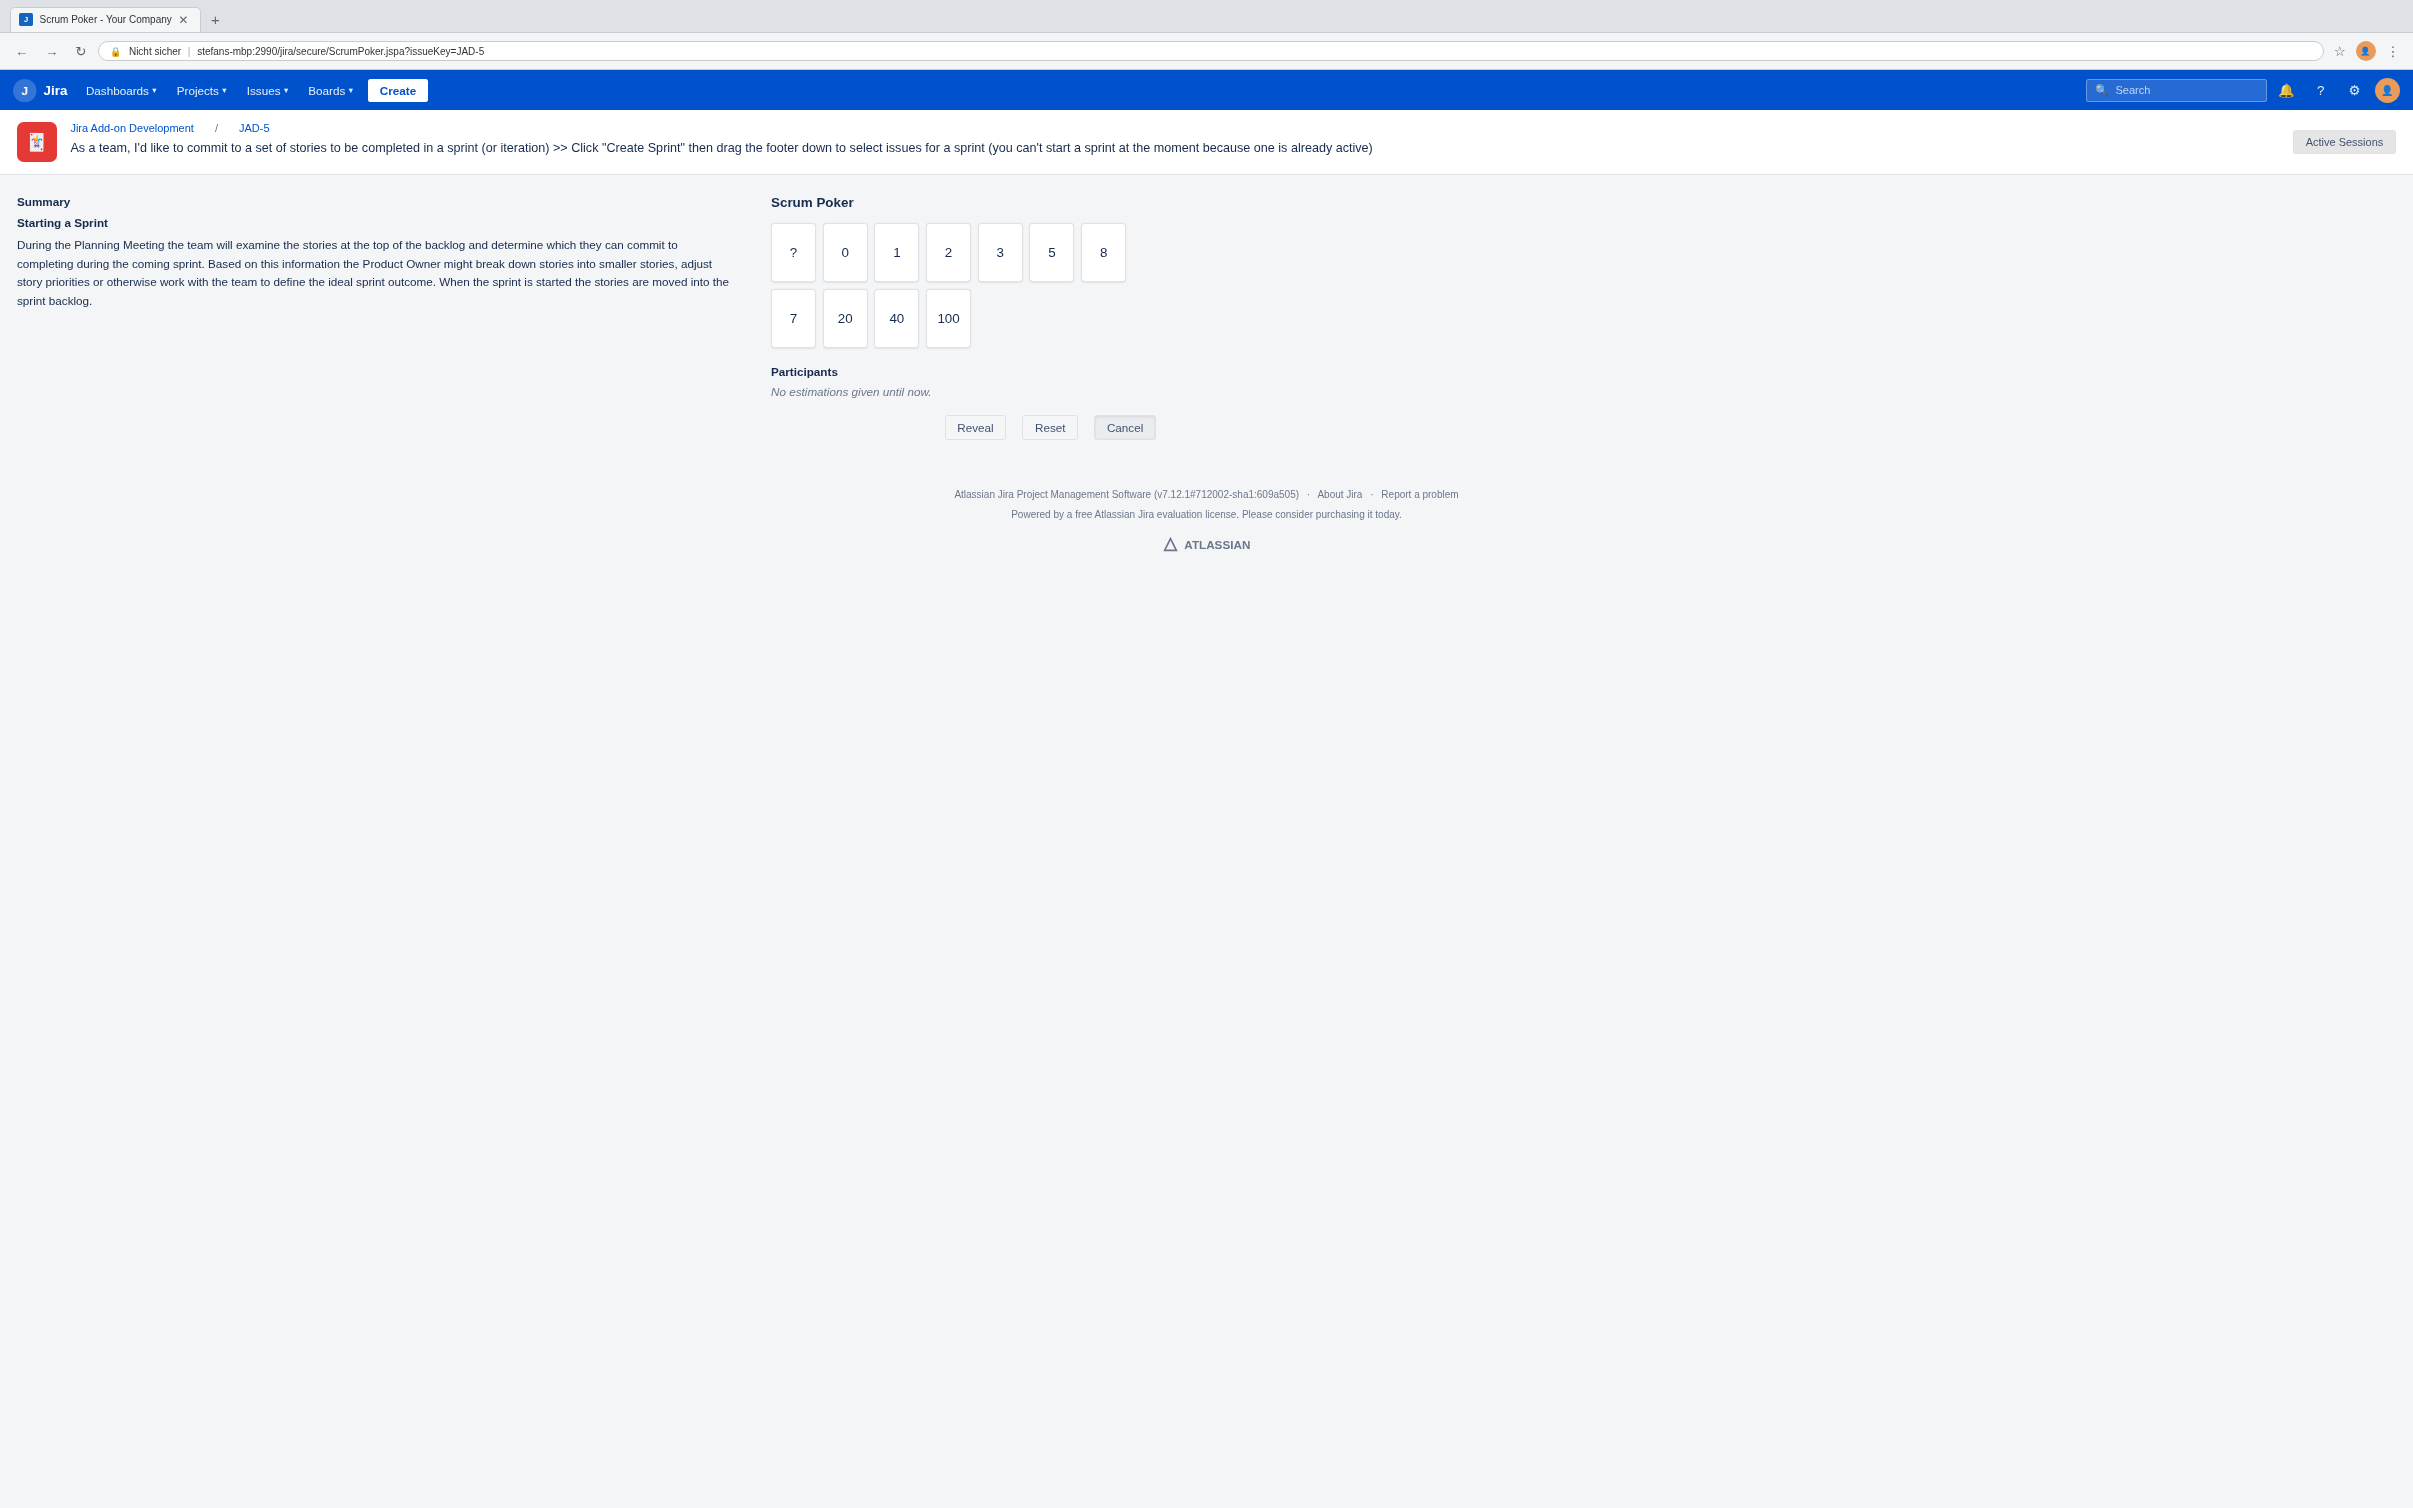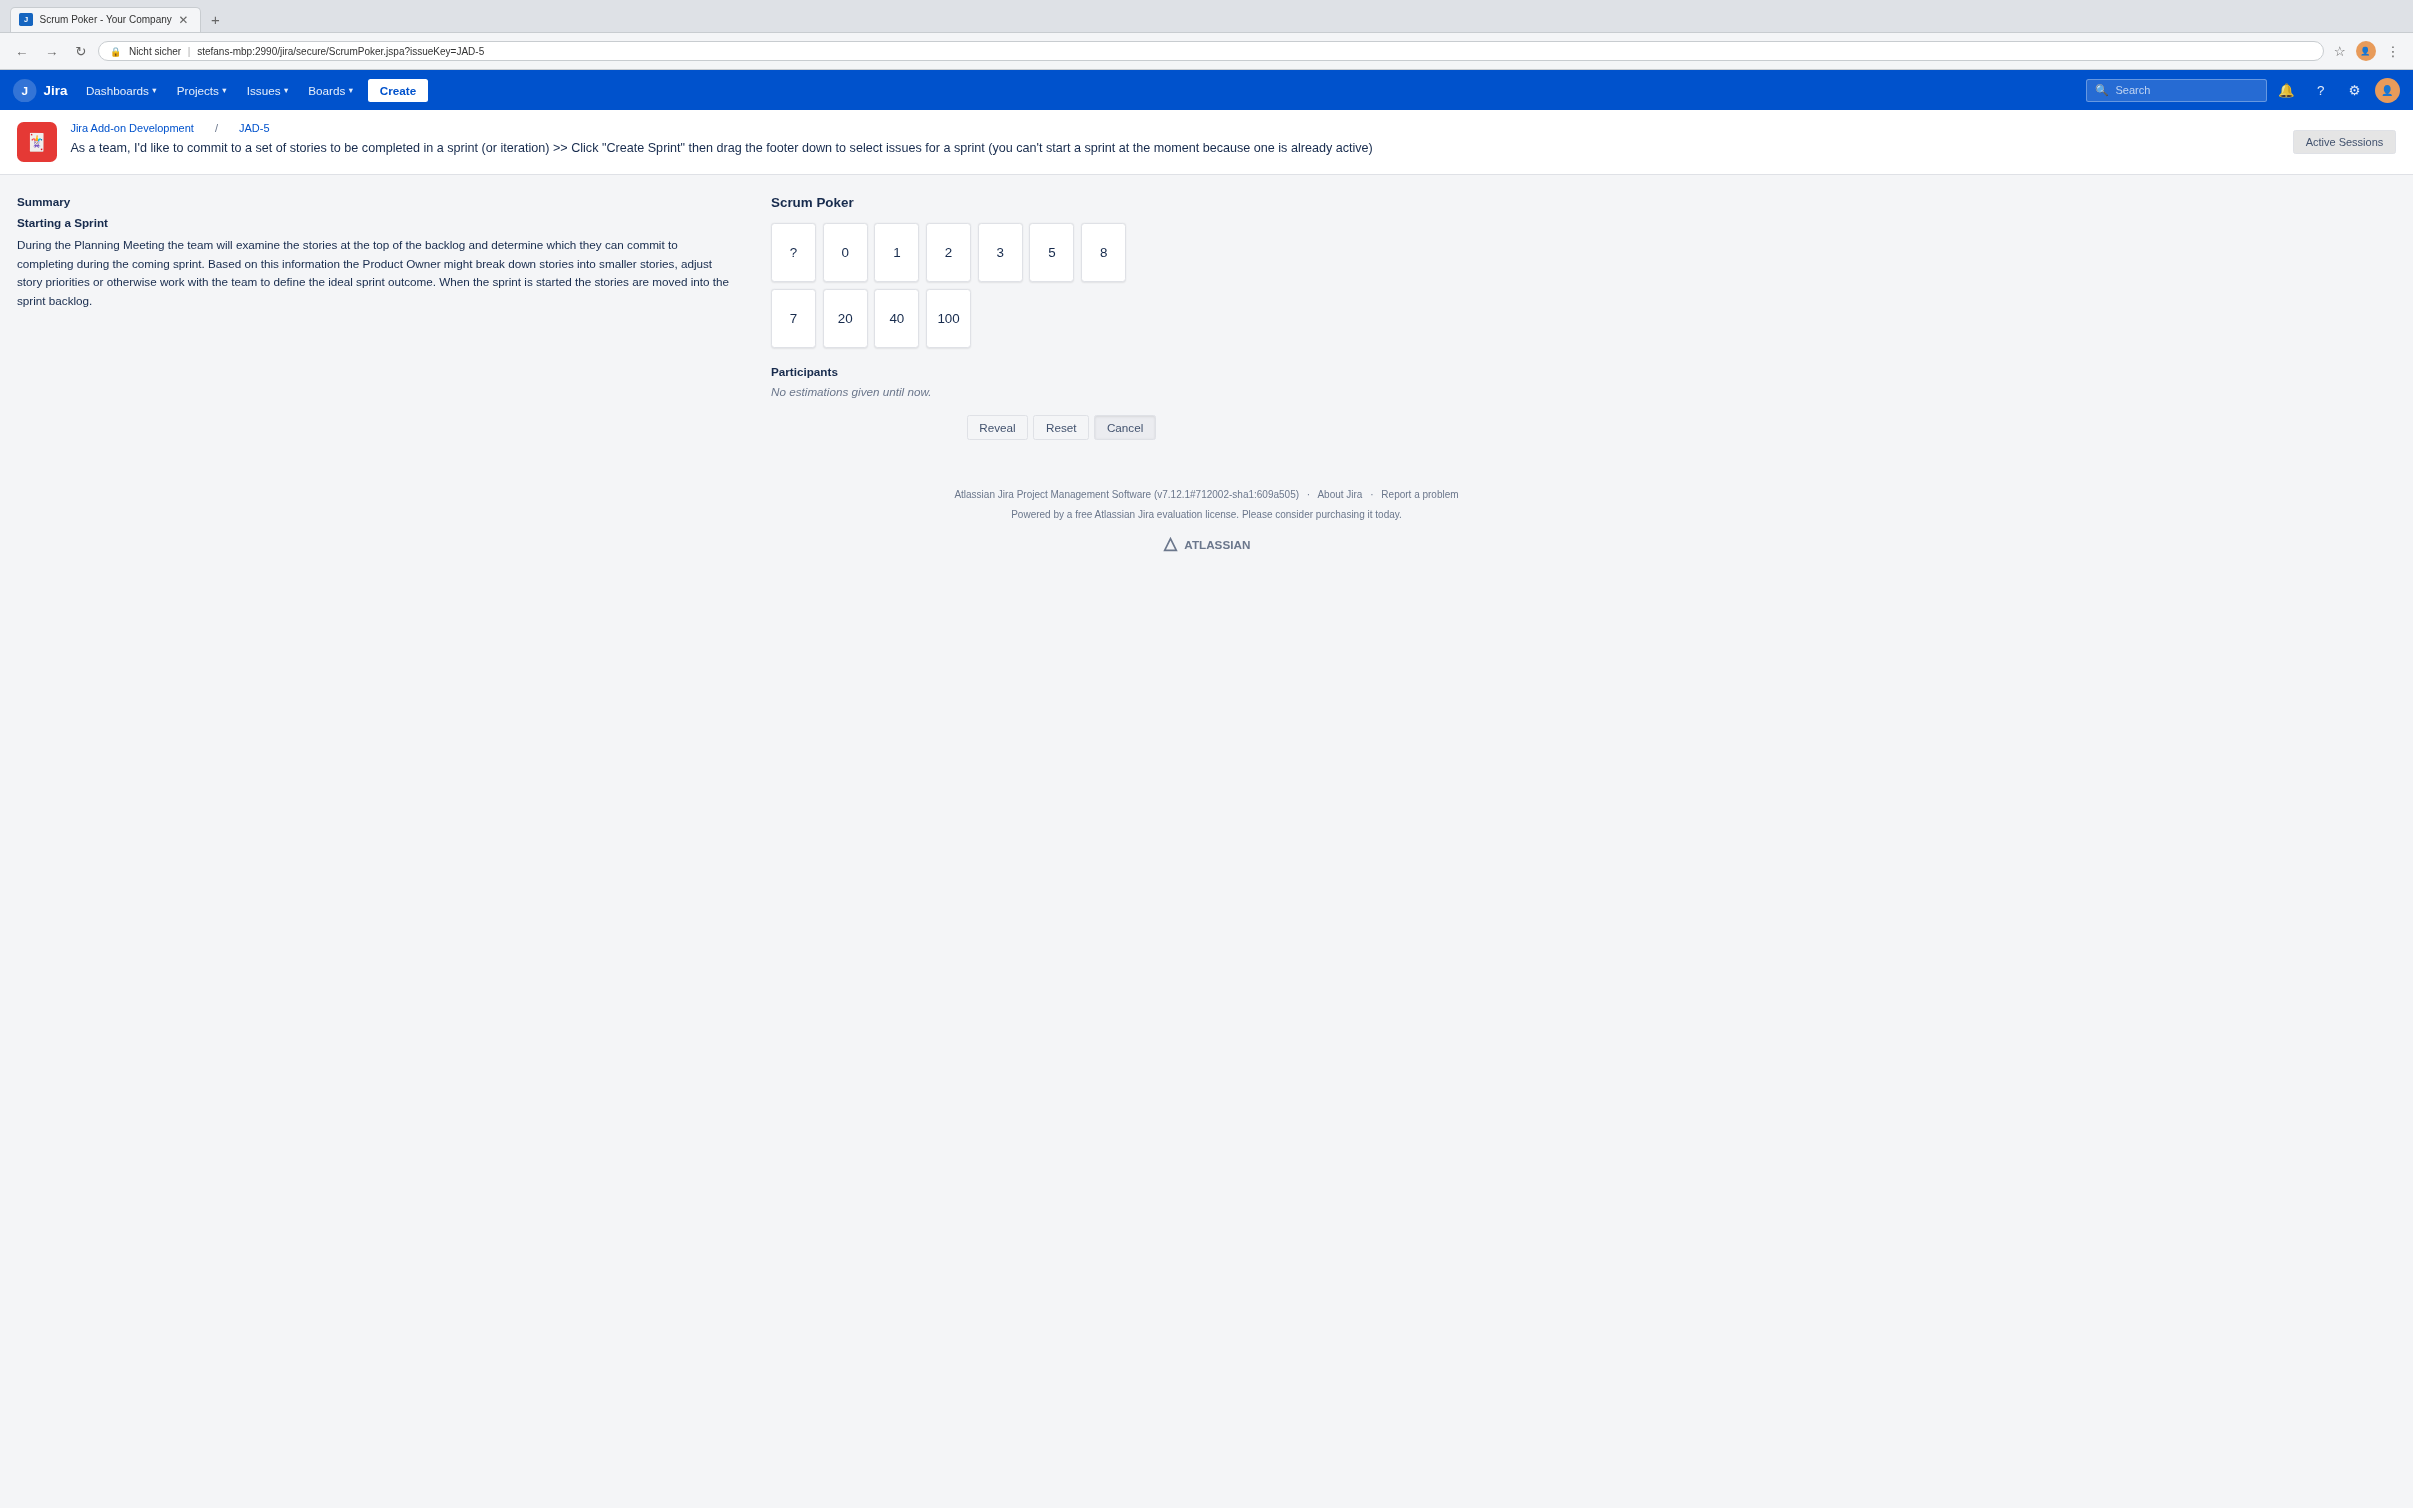--- a/index.html
+++ b/index.html
@@ -146,21 +146,21 @@
     .poker-title { font-size: 13.4px; font-weight: 700; margin-bottom: 13.4px; color: #172b4d; }
     .card-grid { display: flex; flex-wrap: wrap; gap: 6.7px; margin-bottom: 17px; }
     .poker-card {
       width: 45px; height: 59px; background: white; border: 0.8px solid #dfe1e6; border-radius: 3.4px; display: flex; align-items: center; justify-content: center; font-size: 13.4px; font-weight: 500; color: #172b4d; cursor: pointer; box-shadow: 0 0.8px 1.7px rgba(0,0,0,0.08);
     }
 
     .participants-section { margin-bottom: 17px; }
     .participants-title { font-size: 11.7px; font-weight: 700; margin-bottom: 6.7px; color: #172b4d; }
     .no-estimations { font-style: italic; color: #6b778c; font-size: 11.7px; }
 
-    .action-buttons { display: flex; gap: 5px; justify-content: flex-end; margin-top: 13.4px; }
+    .action-buttons { display: flex; gap: 16px; justify-content: flex-end; margin-top: 13.4px; }
     .btn { padding: 5px 11.7px; border-radius: 2.5px; font-size: 11.7px; cursor: pointer; border: none; }
     .btn-default { background: #f4f5f7; border: 0.8px solid #dfe1e6; color: #42526e; }
     .btn-cancel { background: #f4f5f7; border: 0.8px solid #dfe1e6; color: #42526e; font-weight: 500; }
     .btn-cancel.active-hover { background: #ebecf0; box-shadow: inset 0 0.8px 2.5px rgba(0,0,0,0.1); }
 
     
     .page-footer {
       text-align: center; padding: 25px 17px; color: #6b778c; font-size: 10px; line-height: 2;
     }
     .page-footer a { color: #6b778c; text-decoration: none; }

